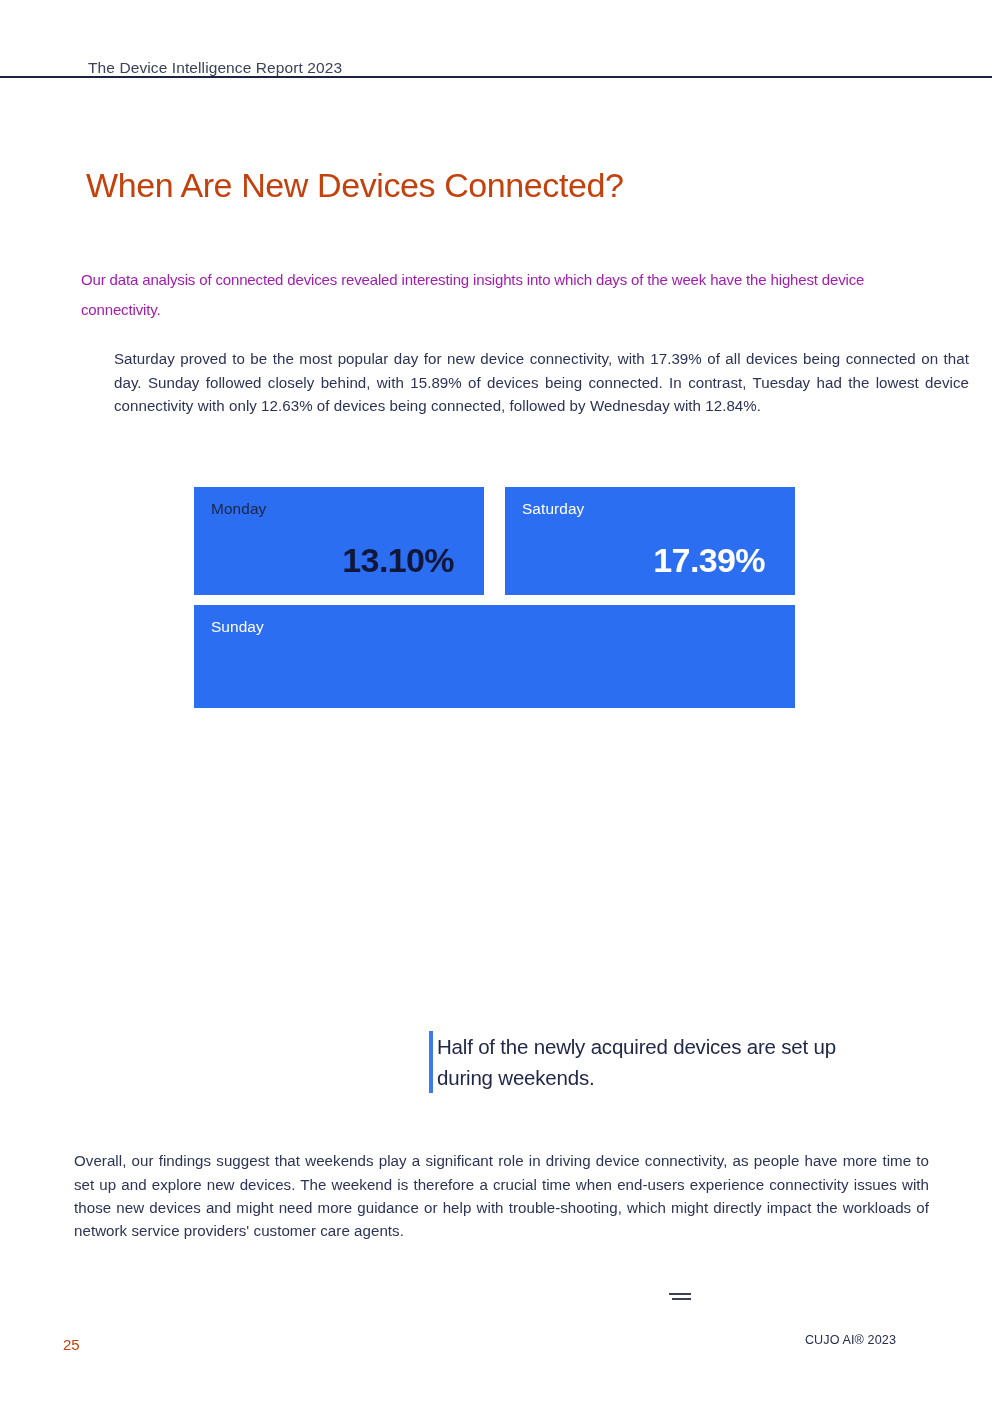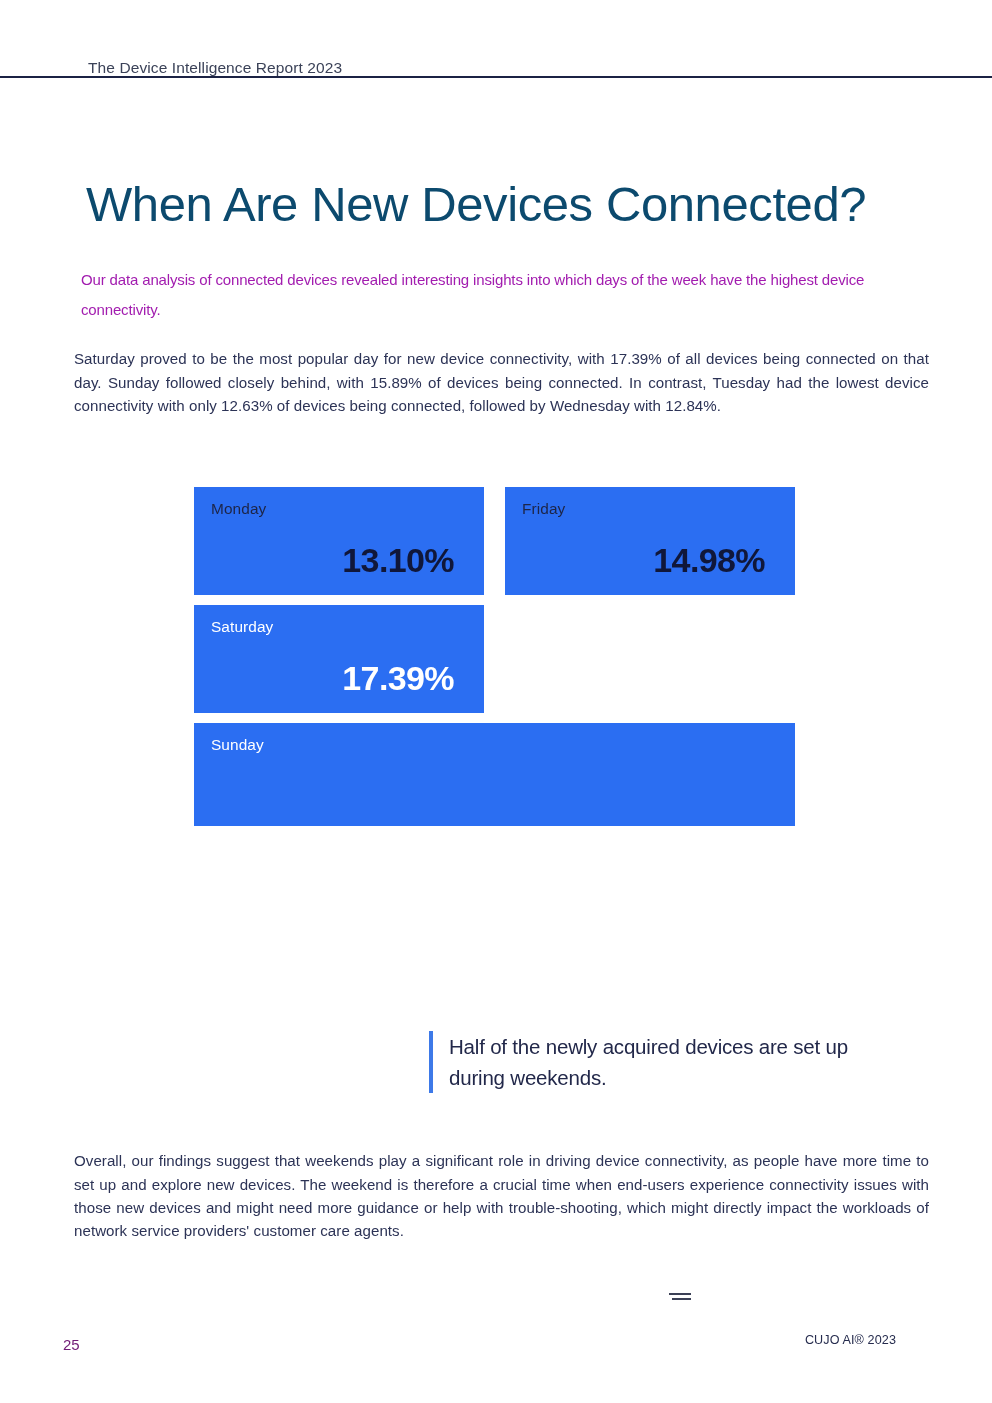--- a/index.html
+++ b/index.html
@@ -33,24 +33,24 @@
     letter-spacing: 0.1px;
     color: #3b4258;
     white-space: nowrap;
   }
 
   
   .page-title {
     position: absolute;
     left: 86px;
     top: 143px;
-    font-size: 49px;
+    font-size: 34px;
     font-weight: 400;
     letter-spacing: -0.4px;
-    color: #0c4a6e;
+    color: #c2410c;
     white-space: nowrap;
   }
 
   
   .lead-para {
     position: absolute;
     left: 81px;
     top: 250px;
     width: 862px;
     font-size: 15px;
@@ -61,21 +61,21 @@
   .body-para {
     position: absolute;
     left: 74px;
     width: 855px;
     font-size: 15.1px;
     line-height: 23.4px;
     letter-spacing: 0.05px;
     color: #2c3356;
     text-align: justify;
   }
-  .body-para.top  { top: 332px; }
+  .body-para.top  { top: 332px; margin-left: 40px; }
   .body-para.tail { top: 1134px; }
 
   
   .stats-grid {
     position: absolute;
     left: 194px;
     top: 487px;
     width: 721px;
     display: grid;
     grid-template-columns: 290px 290px;
@@ -118,21 +118,21 @@
     bottom: 20px;
   }
 
   
   .pull-quote {
     position: absolute;
     left: 389px;
     top: 1010px;
     width: 420px;
     border-left: 4px solid #3d79e8;
-    padding-left: 16px;
+    padding-left: 4px;
     box-sizing: border-box;
     font-size: 20.5px;
     line-height: 31px;
     letter-spacing: -0.2px;
     color: #22284a;
   }
 
   
   .footer-mark {
     position: absolute;
@@ -149,21 +149,21 @@
   .footer-mark i:last-child {
     margin-top: 3px;
     margin-left: 3px;
     width: 19px;
   }
   .page-number {
     position: absolute;
     left: 63px;
     top: 1336px;
     font-size: 15px;
-    color: #701a75;
+    color: #c2410c;
   }
   .footer-brand {
     position: absolute;
     right: 96px;
     top: 1333px;
     font-size: 12.6px;
     letter-spacing: 0.1px;
     color: #262c4e;
     white-space: nowrap;
     margin-left: 39px;
@@ -179,24 +179,20 @@
 <h1 class="page-title">When Are New Devices Connected?</h1>
 
 <p class="lead-para">Our data analysis of connected devices revealed interesting insights into which days of the week have the highest device connectivity.</p>
 
 <p class="body-para top">Saturday proved to be the most popular day for new device connectivity, with 17.39% of all devices being connected on that day. Sunday followed closely behind, with 15.89% of devices being connected. In contrast, Tuesday had the lowest device connectivity with only 12.63% of devices being connected, followed by Wednesday with 12.84%.</p>
 
 <div class="stats-grid">
     <div class="stat-card">
       <div class="stat-label">Monday</div>
       <div class="stat-value">13.10%</div>
-    </div>
-    <div class="stat-card">
-      <div class="stat-label">Friday</div>
-      <div class="stat-value">14.98%</div>
     </div>
     <div class="stat-card highlight">
       <div class="stat-label">Saturday</div>
       <div class="stat-value">17.39%</div>
     </div>
     <div class="stat-card highlight wide">
       <div class="stat-label">Sunday</div>
     </div>
   </div>
 

